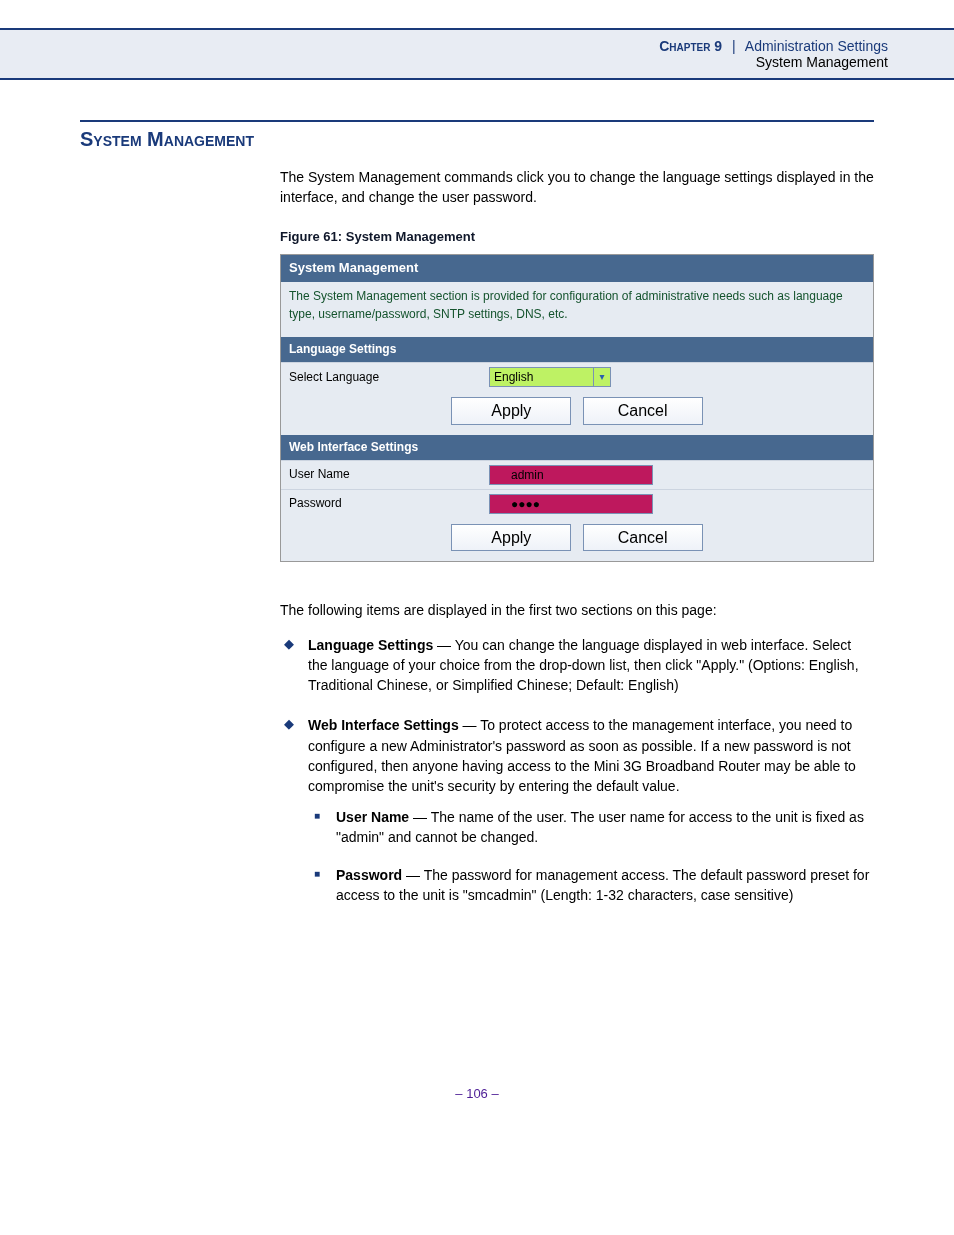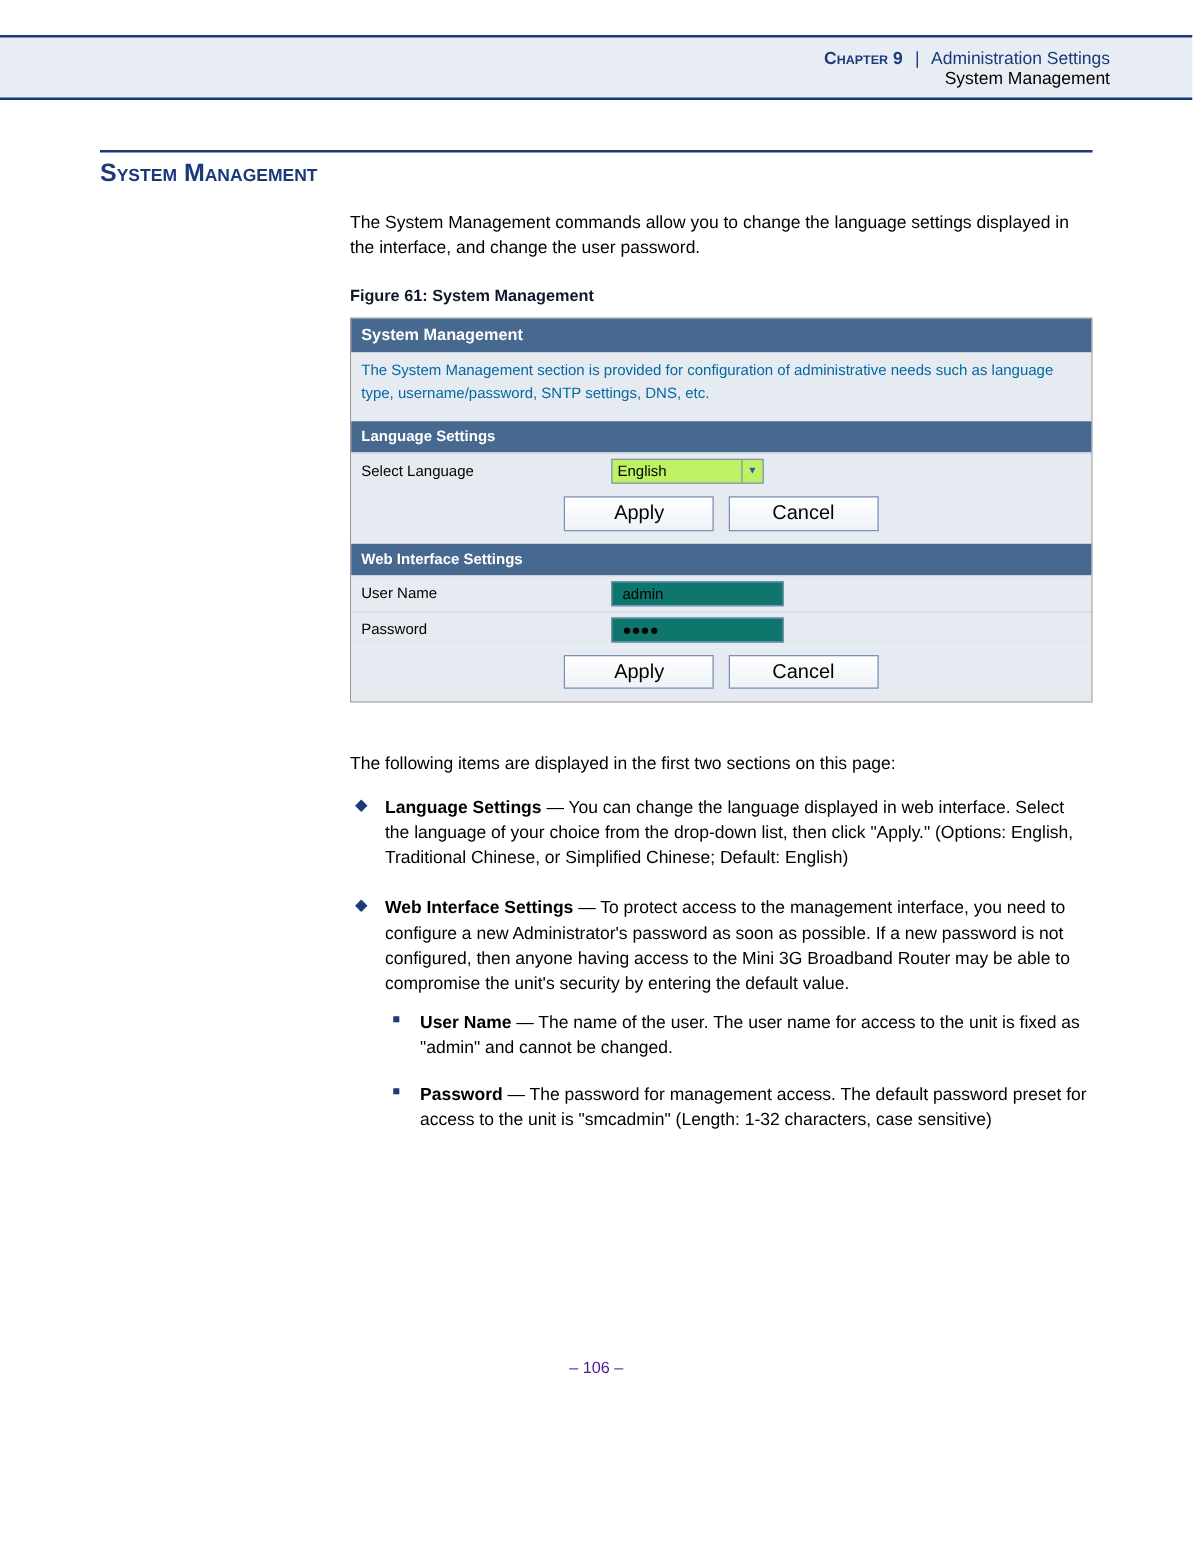--- a/index.html
+++ b/index.html
@@ -65,21 +65,21 @@
     background: #47688f;
     color: #fff;
     font-weight: bold;
     padding: 4px 8px;
     font-size: 13px;
   }
   .section-header { font-size: 12px; }
   .panel-desc {
     background: #e6ebf2;
     padding: 6px 8px 14px 8px;
-    color: #0369a1;
+    color: #14532d;
     border-bottom: 0;
   }
   .form-row {
     display: flex;
     align-items: center;
     background: #e6ebf2;
     padding: 4px 8px;
     border-top: 1px solid #ccd4e0;
   }
   .form-row .lbl { flex: 0 0 200px; }
@@ -98,24 +98,24 @@
     width: 16px;
     height: 100%;
     border-left: 1px solid #7a92b5;
     display:flex; align-items:center; justify-content:center;
     color:#2a5db0;
     font-size:10px;
   }
   .fake-input {
     display:inline-block;
     border:1px solid #7a92b5;
-    background:#0f766e;
+    background:#be185d;
     height:18px;
     width:120px;
-    padding:0 8px;
+    padding:0 21px;
     line-height:18px;
     font-size:12px;
   }
   .btn-row {
     background:#e6ebf2;
     text-align:center;
     padding:6px 0 10px 0;
   }
   .fake-btn {
     display:inline-block;
@@ -159,21 +159,21 @@
     <span>Administration Settings</span>
   </div>
   <div class="line2">System Management</div>
 </div>
 
 <div class="content">
   <div class="section-rule"></div>
   <h1 class="section-title">System Management</h1>
 
   <div class="body-text">
-    <p class="intro">The System Management commands allow you to change the language settings displayed in the interface, and change the user password.</p>
+    <p class="intro">The System Management commands click you to change the language settings displayed in the interface, and change the user password.</p>
 
     <div class="figure-caption">Figure 61:  System Management</div>
 
     <div class="figure-box">
       <div class="panel-title">System Management</div>
       <div class="panel-desc">The System Management section is provided for configuration of administrative needs such as language type, username/password, SNTP settings, DNS, etc.</div>
 
       <div class="section-header">Language Settings</div>
       <div class="form-row">
         <div class="lbl">Select Language</div>

